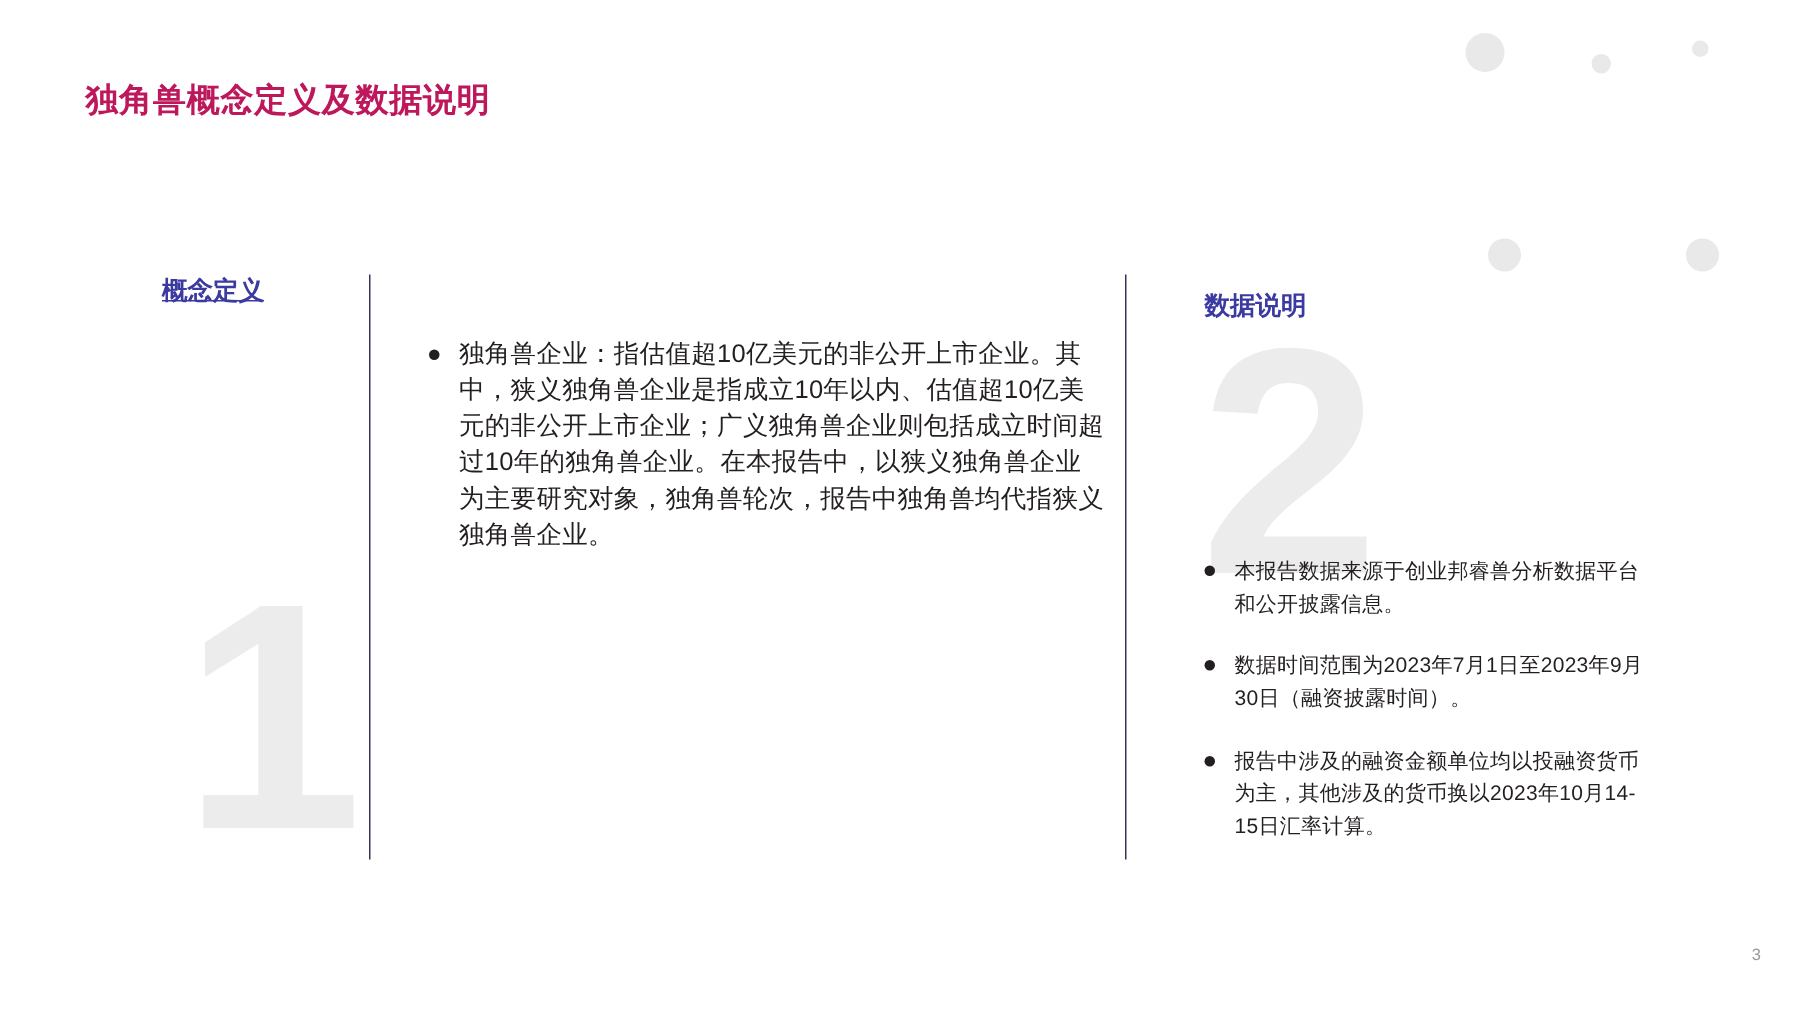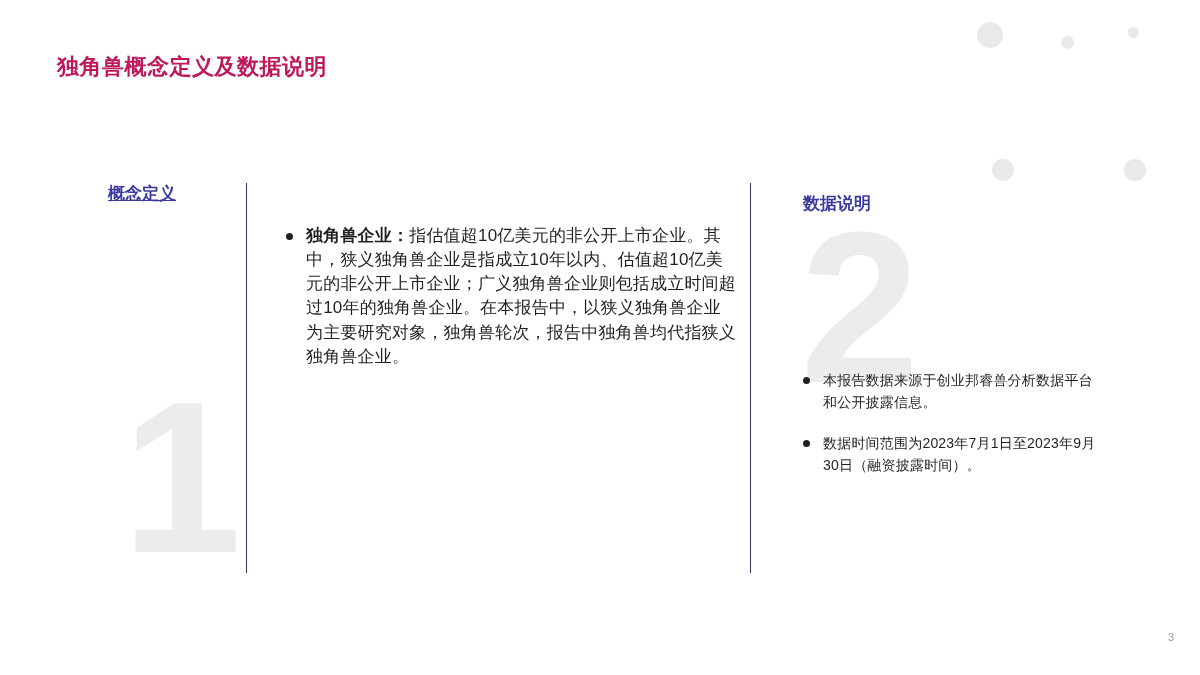--- a/index.html
+++ b/index.html
@@ -122,21 +122,21 @@
     font-size: 17px;
     line-height: 1.42;
     color: #231f20;
     letter-spacing: 0.2px;
   }
   .bullets-right .bullet-text {
     font-size: 14px;
     line-height: 1.55;
   }
   .bullet-text .lead {
-    font-weight: bold;
+    font-weight: normal;
   }
 
   
   .page-number {
     position: absolute;
     right: 26px;
     bottom: 32px;
     font-size: 11px;
     color: #9a9a9a;
   }
@@ -172,16 +172,20 @@
 
   <div class="bullets bullets-right">
     <div class="bullet-item">
       <span class="bullet-dot"></span>
       <span class="bullet-text">本报告数据来源于创业邦睿兽分析数据平台和公开披露信息。</span>
     </div>
     <div class="bullet-item">
       <span class="bullet-dot"></span>
       <span class="bullet-text">数据时间范围为2023年7月1日至2023年9月30日（融资披露时间）。</span>
     </div>
+    <div class="bullet-item">
+      <span class="bullet-dot"></span>
+      <span class="bullet-text">报告中涉及的融资金额单位均以投融资货币为主，其他涉及的货币换以2023年10月14-15日汇率计算。</span>
+    </div>
   </div>
 
   <div class="page-number">3</div>
 </div>
 
 </body></html>

